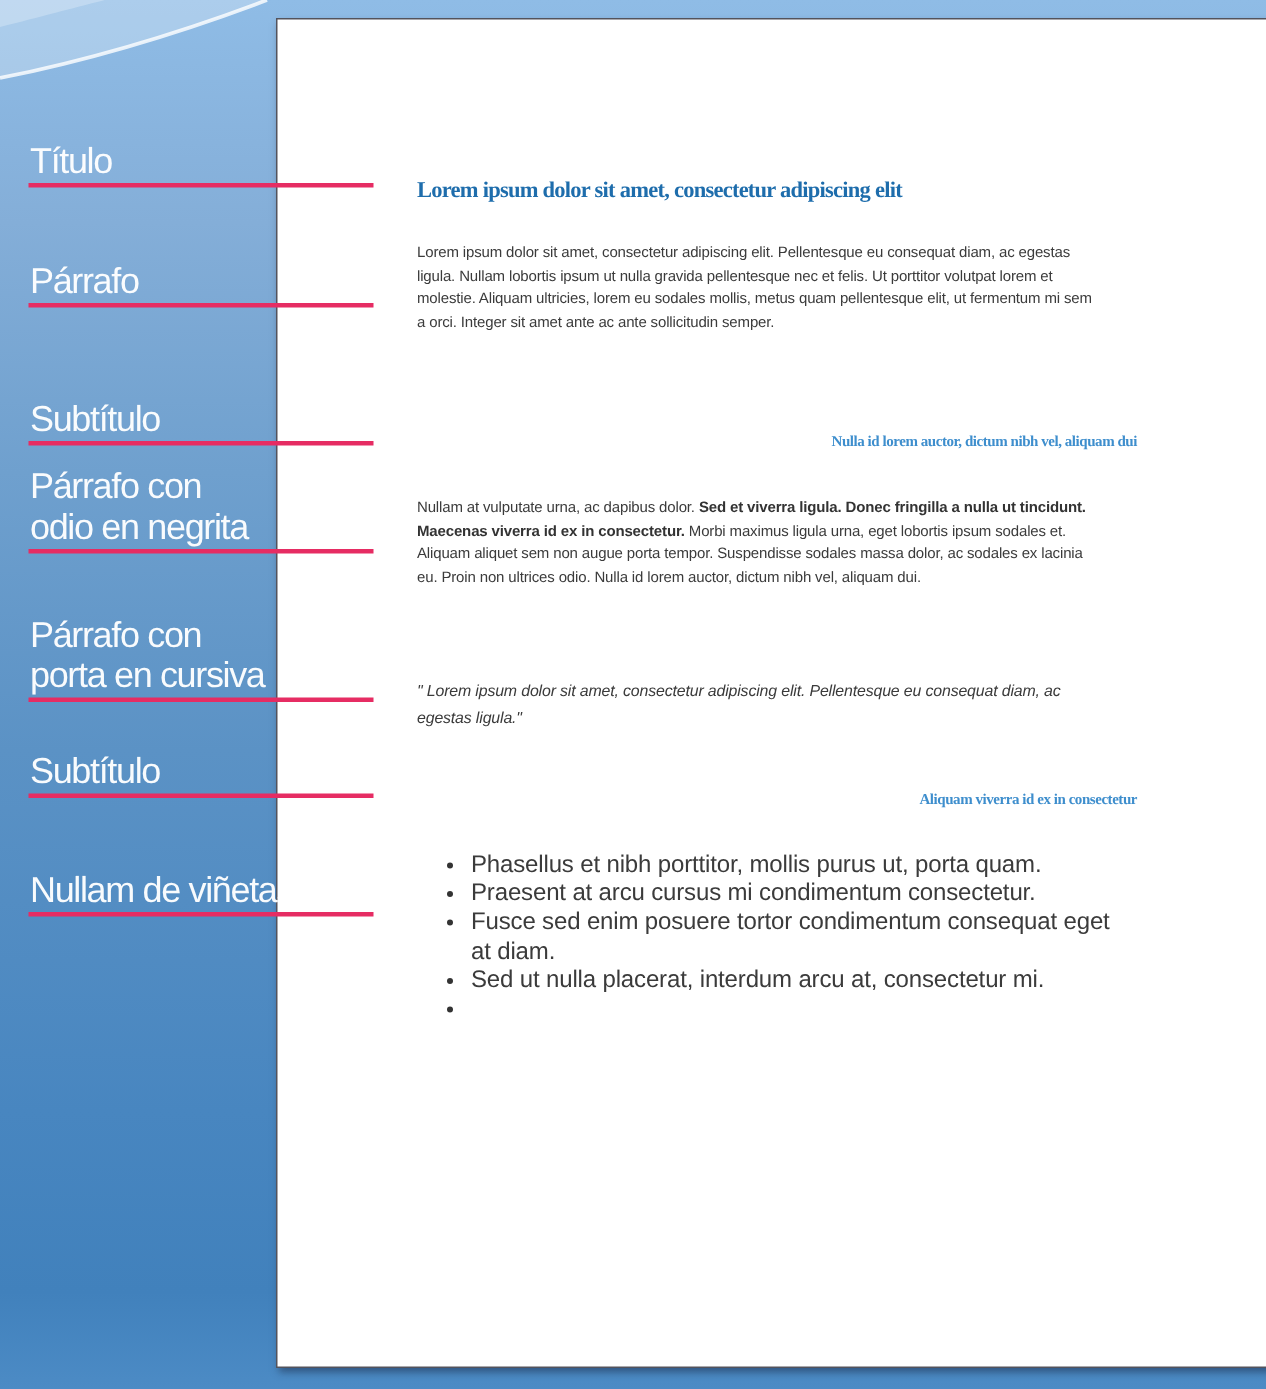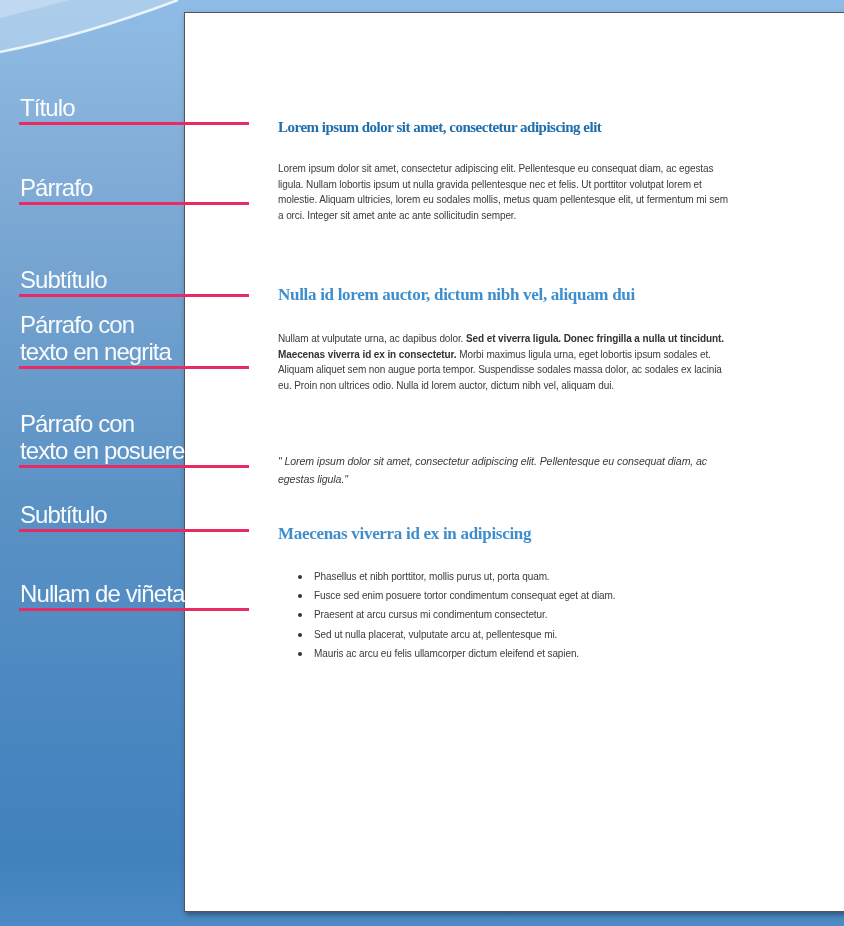--- a/index.html
+++ b/index.html
@@ -32,35 +32,36 @@
   }
   .doc-par {
     position:absolute; left:93px; width:458px;
     font-size:10px; line-height:15.6px; letter-spacing:-0.1px;
     color:#3b3b3b;
   }
   .doc-par1 { top:148px; }
   .doc-sub {
     position:absolute; left:93px; width:480px;
     font-family:"Liberation Serif", serif; font-weight:bold;
-    font-size:17px; line-height:19px; letter-spacing:-0.3px;
+    font-size:10px; line-height:19px; letter-spacing:-0.3px;
     color:#3e8ecd;
+    text-align:right;
   }
   .doc-sub1 { top:272px; }
   .doc-par2 { top:318px; }
   .doc-par2 .bold-seg { font-weight:bold; color:#333333; }
   .doc-quote {
     position:absolute; left:93px; top:439px; width:458px;
     font-style:italic; font-size:10.6px; line-height:18px;
     letter-spacing:-0.1px; color:#3b3b3b;
   }
   .doc-sub2 { top:511px; }
   .doc-bullets {
     position:absolute; left:93px; top:554px; width:470px;
-    list-style:none; font-size:10px; color:#3b3b3b;
+    list-style:none; font-size:16px; color:#3b3b3b;
   }
   .doc-bullets li {
     position:relative; padding-left:36px; line-height:19.2px;
     letter-spacing:-0.1px;
   }
   .doc-bullets li .bullet-dot {
     position:absolute; left:20px; top:8px; width:4px; height:4px;
     border-radius:50%; background:#333333;
   }
 
@@ -100,28 +101,28 @@
     <h1 class="doc-title">Lorem ipsum dolor sit amet, consectetur adipiscing elit</h1>
 
     <p class="doc-par doc-par1">Lorem ipsum dolor sit amet, consectetur adipiscing elit. Pellentesque eu consequat diam, ac egestas ligula. Nullam lobortis ipsum ut nulla gravida pellentesque nec et felis. Ut porttitor volutpat lorem et molestie. Aliquam ultricies, lorem eu sodales mollis, metus quam pellentesque elit, ut fermentum mi sem a orci. Integer sit amet ante ac ante sollicitudin semper.</p>
 
     <h2 class="doc-sub doc-sub1">Nulla id lorem auctor, dictum nibh vel, aliquam dui</h2>
 
     <p class="doc-par doc-par2"><span>Nullam at vulputate urna, ac dapibus dolor. </span><span class="bold-seg">Sed et viverra ligula. Donec fringilla a nulla ut tincidunt. Maecenas viverra id ex in consectetur.</span><span> Morbi maximus ligula urna, eget lobortis ipsum sodales et. Aliquam aliquet sem non augue porta tempor. Suspendisse sodales massa dolor, ac sodales ex lacinia eu. Proin non ultrices odio. Nulla id lorem auctor, dictum nibh vel, aliquam dui.</span></p>
 
     <p class="doc-quote">" Lorem ipsum dolor sit amet, consectetur adipiscing elit. Pellentesque eu consequat diam, ac egestas ligula."</p>
 
-    <h2 class="doc-sub doc-sub2">Maecenas viverra id ex in adipiscing</h2>
+    <h2 class="doc-sub doc-sub2">Aliquam viverra id ex in consectetur</h2>
 
     <ul class="doc-bullets">
       <li><span class="bullet-dot"></span><span>Phasellus et nibh porttitor, mollis purus ut, porta quam.</span></li>
+      <li><span class="bullet-dot"></span><span>Praesent at arcu cursus mi condimentum consectetur.</span></li>
       <li><span class="bullet-dot"></span><span>Fusce sed enim posuere tortor condimentum consequat eget at diam.</span></li>
-      <li><span class="bullet-dot"></span><span>Praesent at arcu cursus mi condimentum consectetur.</span></li>
-      <li><span class="bullet-dot"></span><span>Sed ut nulla placerat, vulputate arcu at, pellentesque mi.</span></li>
-      <li><span class="bullet-dot"></span><span>Mauris ac arcu eu felis ullamcorper dictum eleifend et sapien.</span></li>
+      <li><span class="bullet-dot"></span><span>Sed ut nulla placerat, interdum arcu at, consectetur mi.</span></li>
+      <li><span class="bullet-dot"></span></li>
     </ul>
   </div>
 
   <div class="callout-text co1-t">
     <span>Título</span>
       <span></span>
   </div>
   <div class="callout-line co1-l"></div>
 
   <div class="callout-text co2-t">
@@ -131,27 +132,27 @@
   <div class="callout-line co2-l"></div>
 
   <div class="callout-text co3-t">
     <span>Subtítulo</span>
       <span></span>
   </div>
   <div class="callout-line co3-l"></div>
 
   <div class="callout-text co4-t">
     <span>Párrafo con</span>
-      <span>texto en negrita</span>
+      <span>odio en negrita</span>
   </div>
   <div class="callout-line co4-l"></div>
 
   <div class="callout-text co5-t">
     <span>Párrafo con</span>
-      <span>texto en posuere</span>
+      <span>porta en cursiva</span>
   </div>
   <div class="callout-line co5-l"></div>
 
   <div class="callout-text co6-t">
     <span>Subtítulo</span>
       <span></span>
   </div>
   <div class="callout-line co6-l"></div>
 
   <div class="callout-text co7-t">

